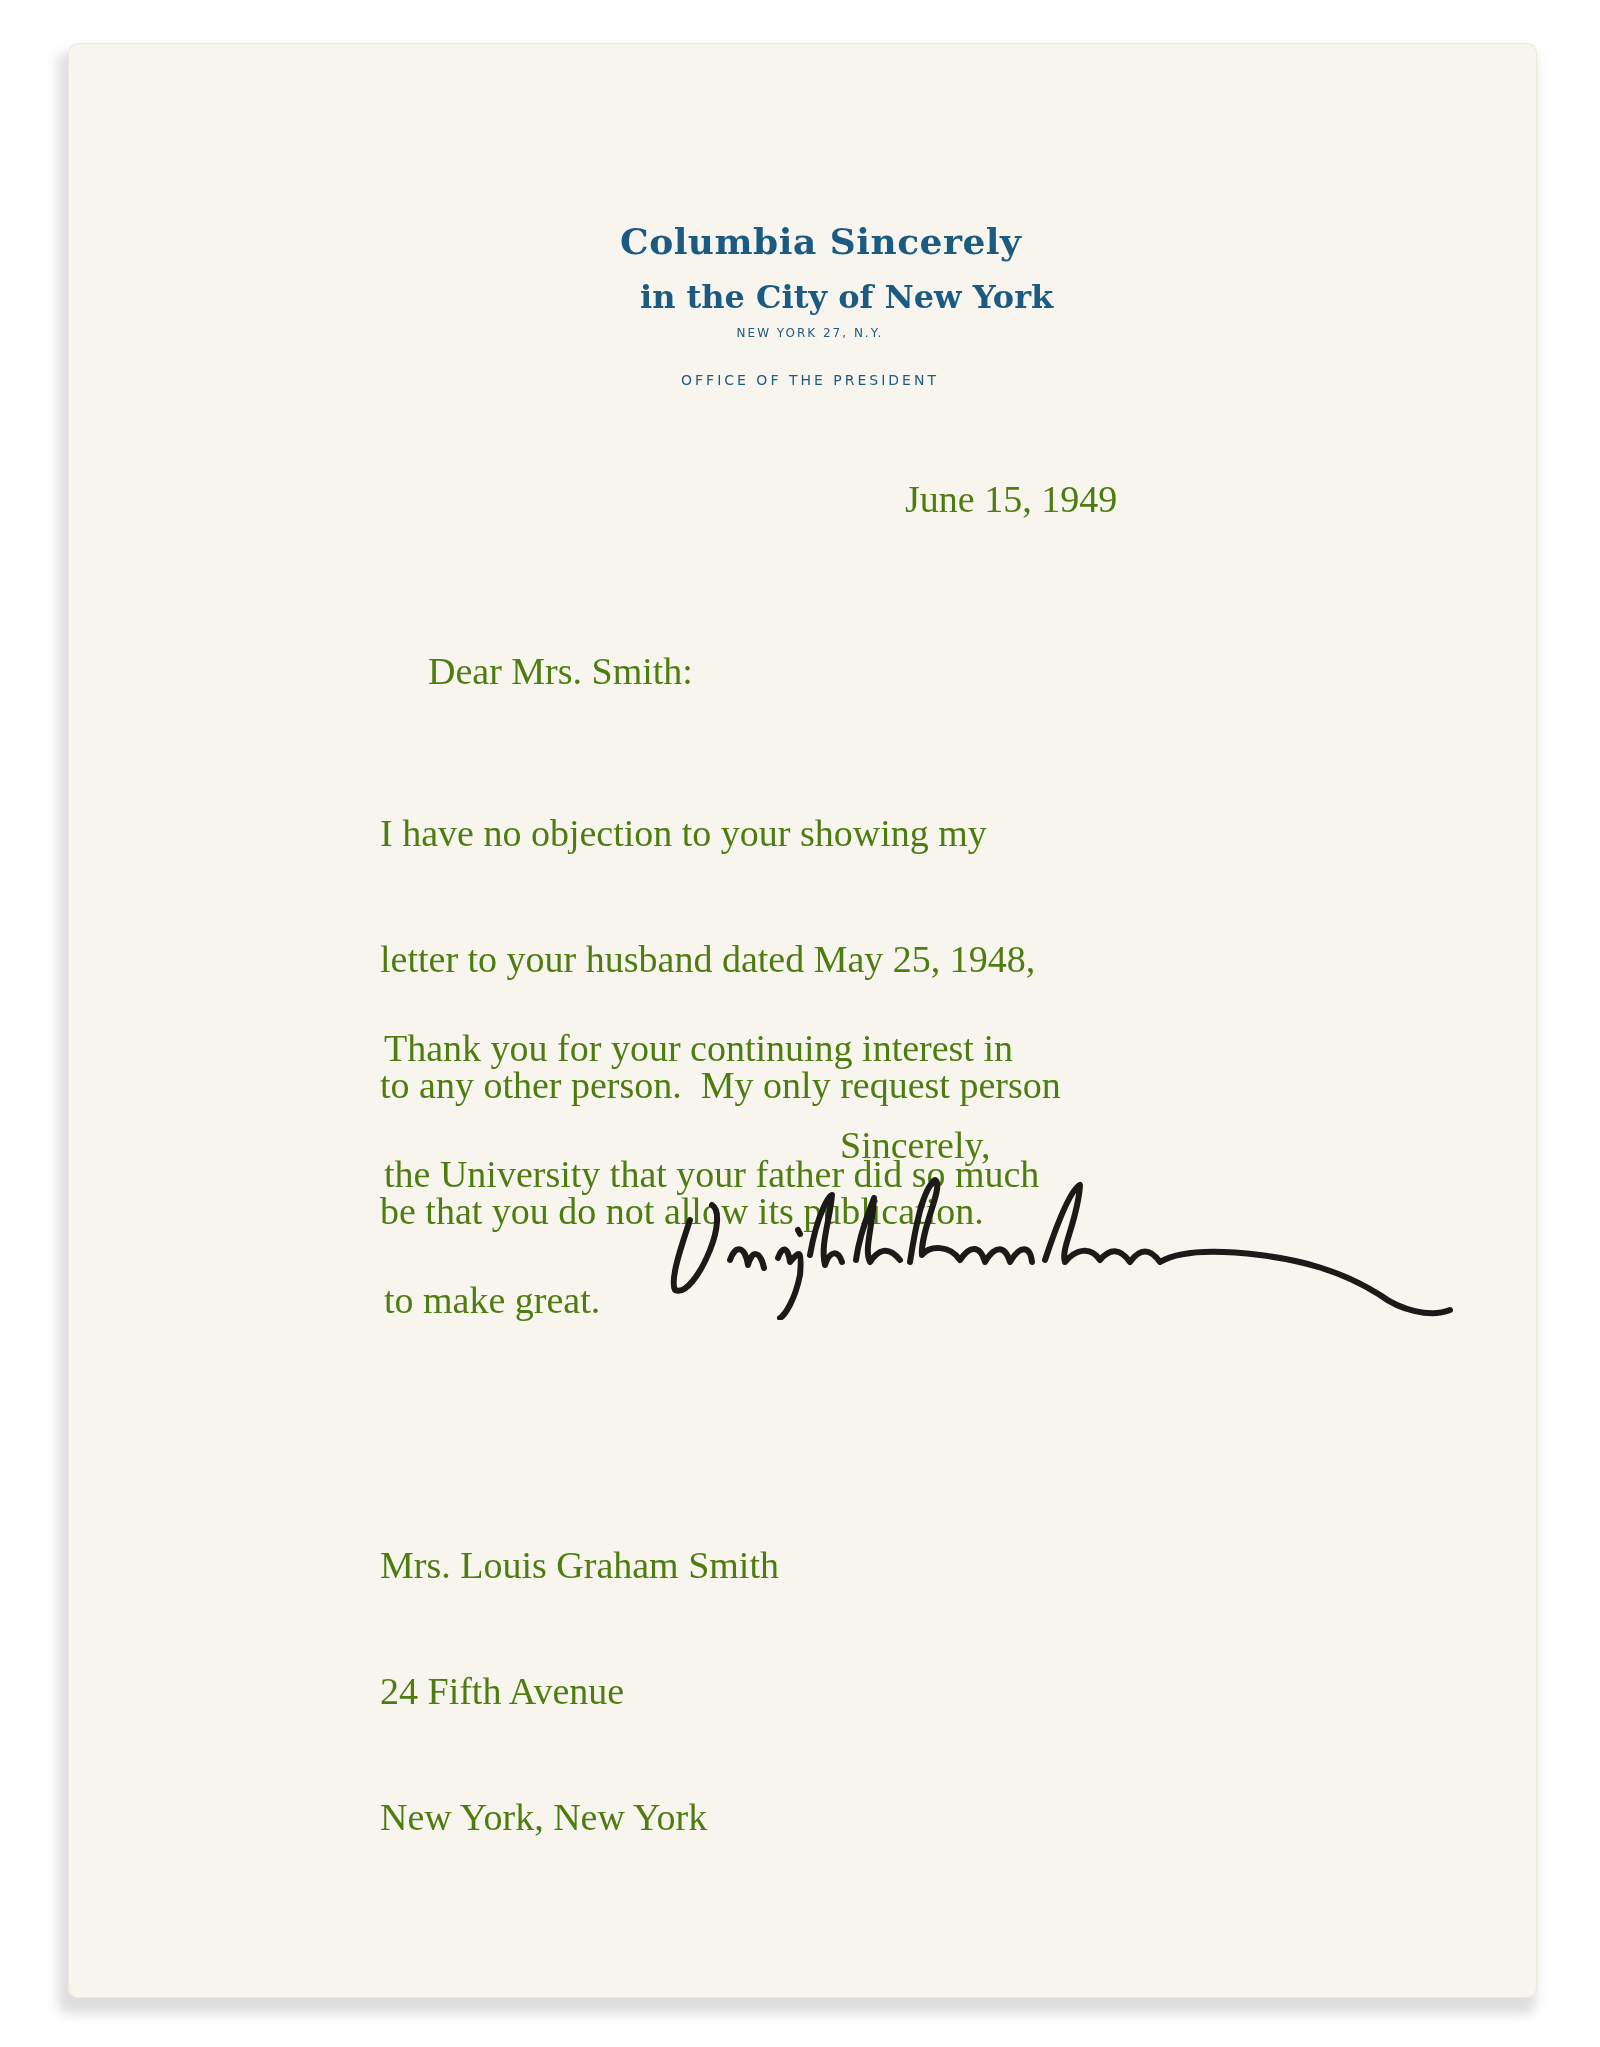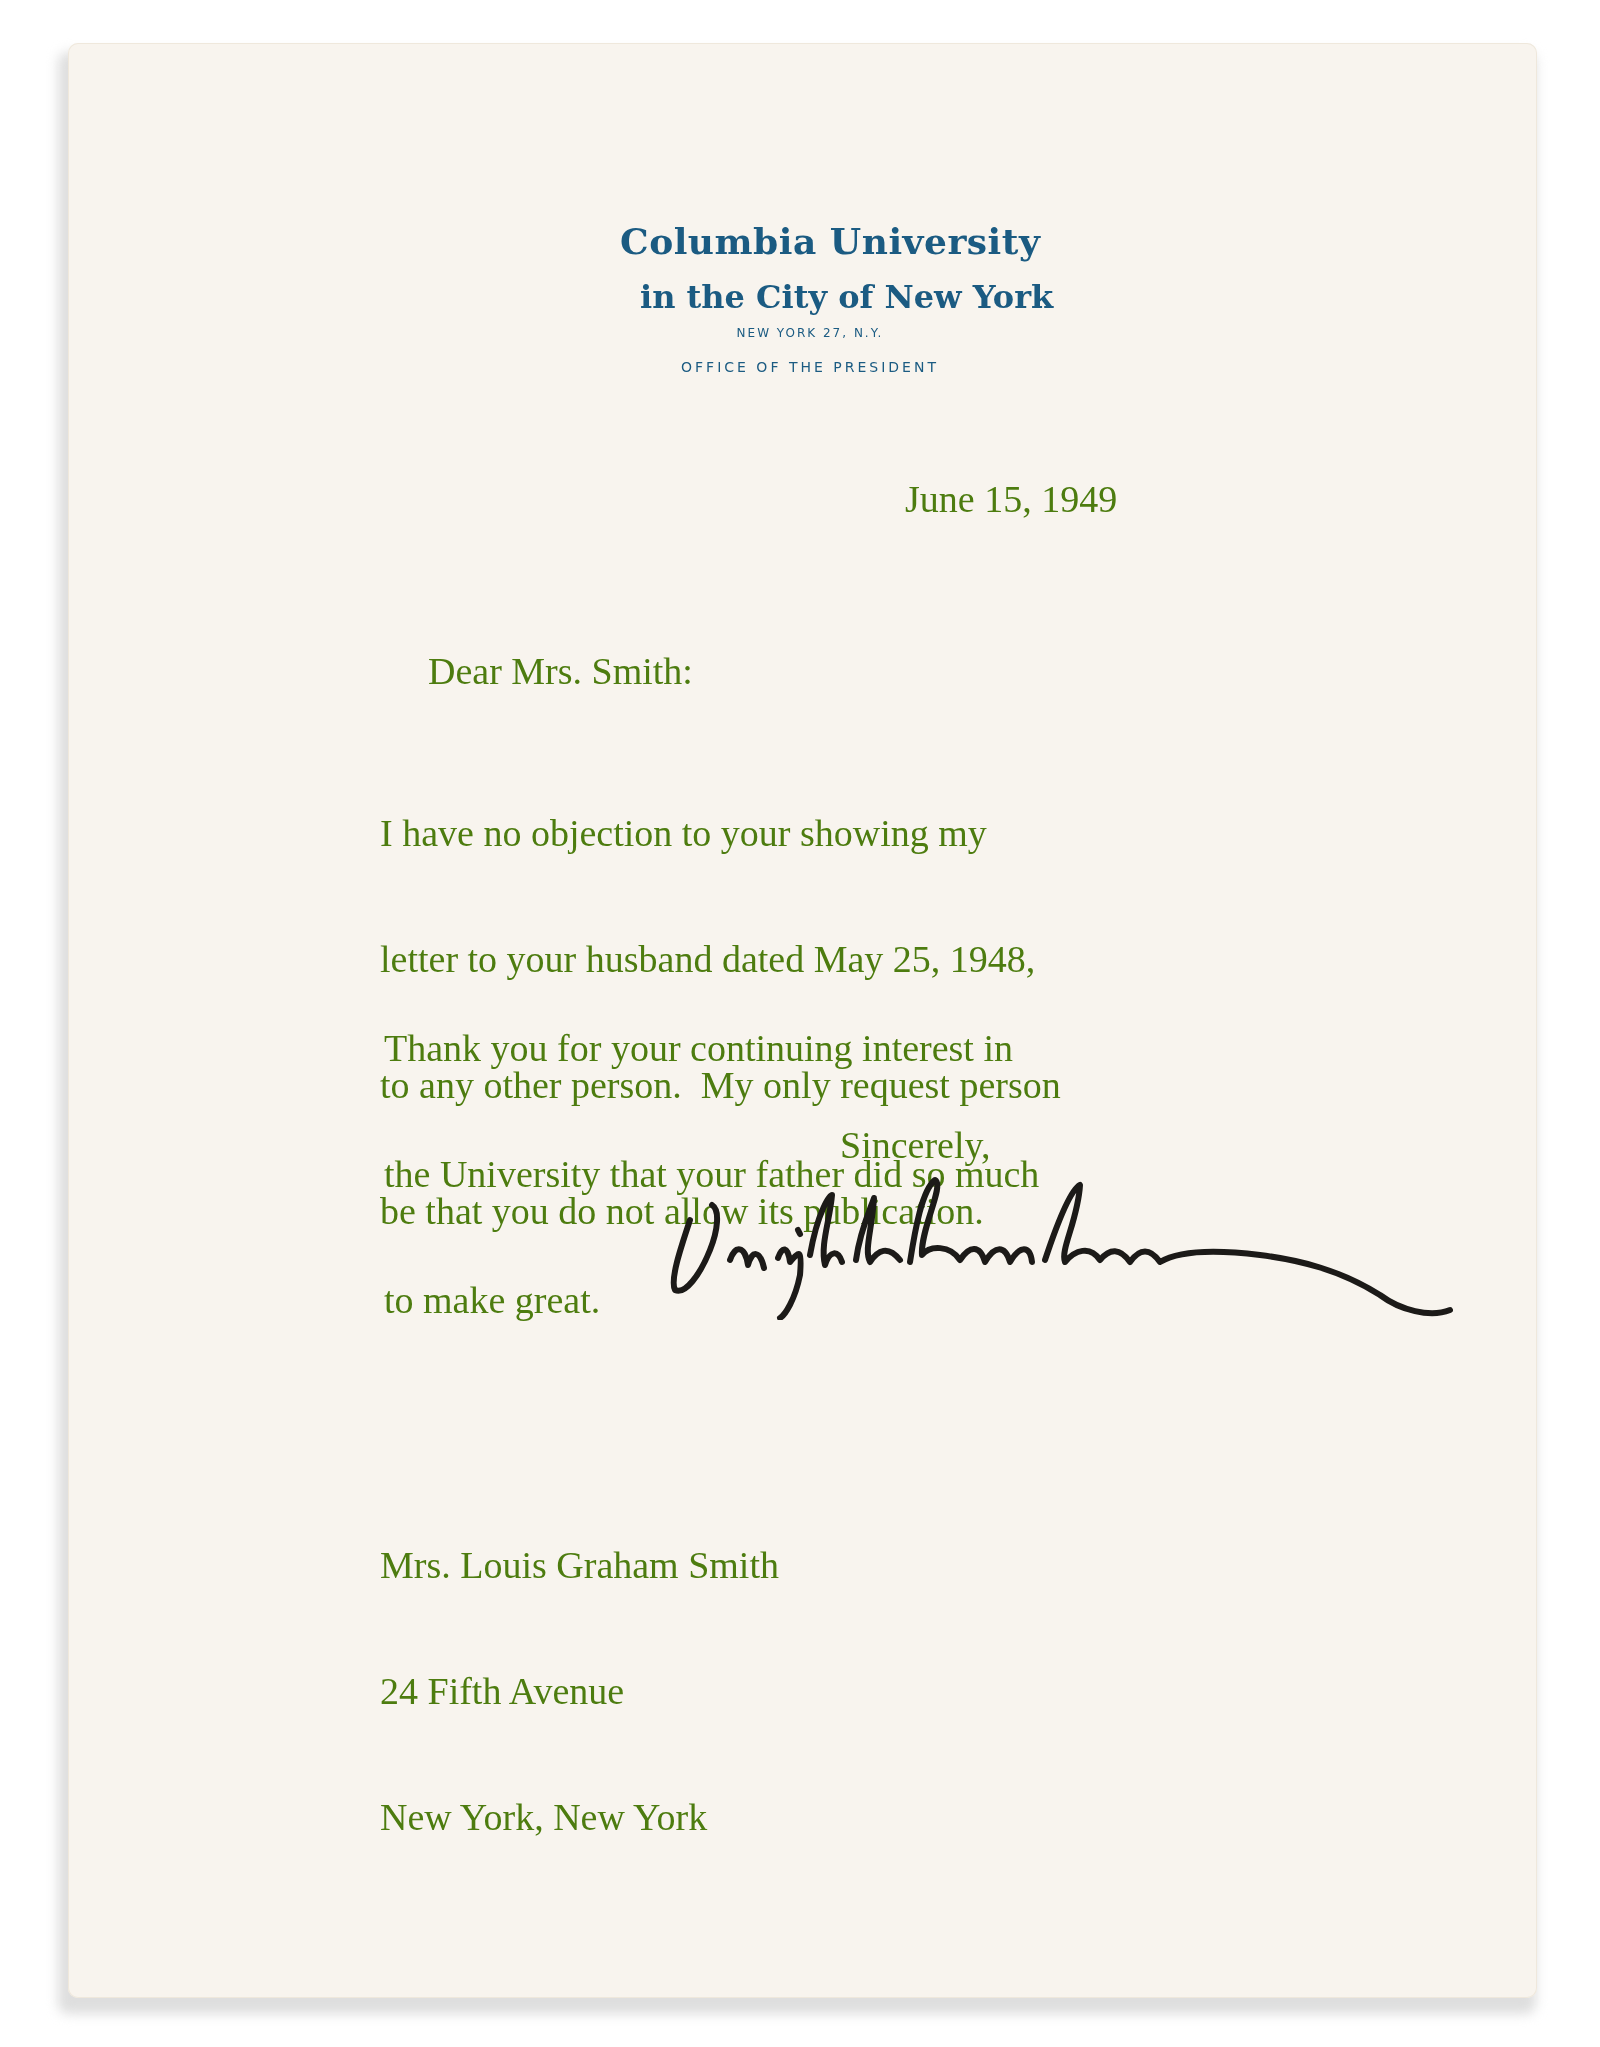--- a/index.html
+++ b/index.html
@@ -64,21 +64,21 @@
     width: 240px;
     position: absolute;
     font-family: "DejaVu Sans", sans-serif;
     font-size: 12px;
     letter-spacing: 2px;
     color: #1b5b82;
     text-align: center;
     white-space: nowrap;
   }
   .lh-office {
-    top: 359px;
+    top: 372px;
     left: 640px;
     width: 340px;
     position: absolute;
     font-family: "DejaVu Sans", sans-serif;
     font-size: 14px;
     letter-spacing: 3px;
     color: #1b5b82;
     text-align: center;
     white-space: nowrap;
   }
@@ -104,21 +104,21 @@
     width: 800px;
     height: 170px;
   }
 </style>
 </head>
 <body>
 
 <div class="shadow"></div>
 <div class="paper"></div>
 
-<div class="lh-uni">Columbia University</div>
+<div class="lh-uni">Columbia Sincerely</div>
 <div class="lh-city">in the City of New York</div>
 <div class="lh-addr">NEW YORK 27, N.Y.</div>
 <div class="lh-office">OFFICE OF THE PRESIDENT</div>
 
 <div class="typed date">June 15, 1949</div>
 
 <div class="typed salutation">Dear Mrs. Smith:</div>
 
 <div class="typed para1">
   <span class="line">I have no objection to your showing my</span>

